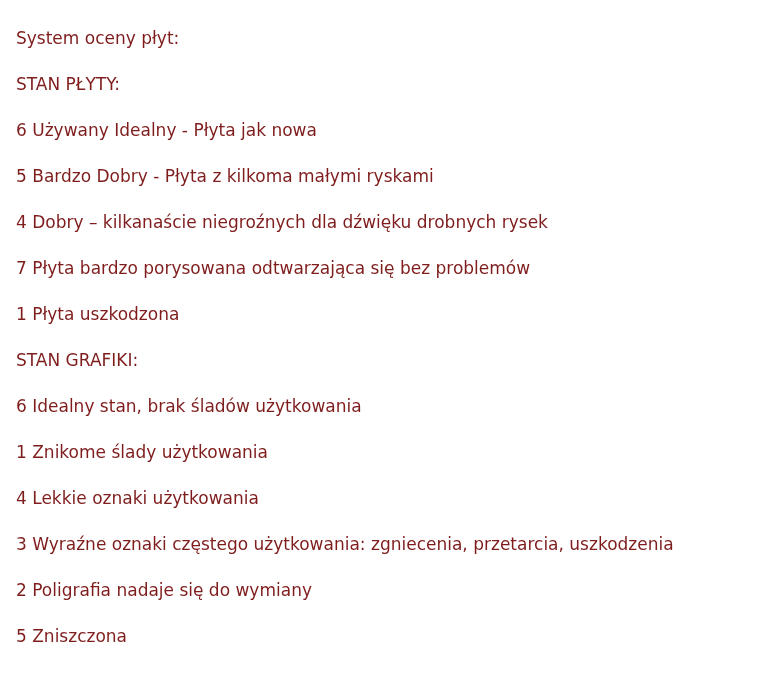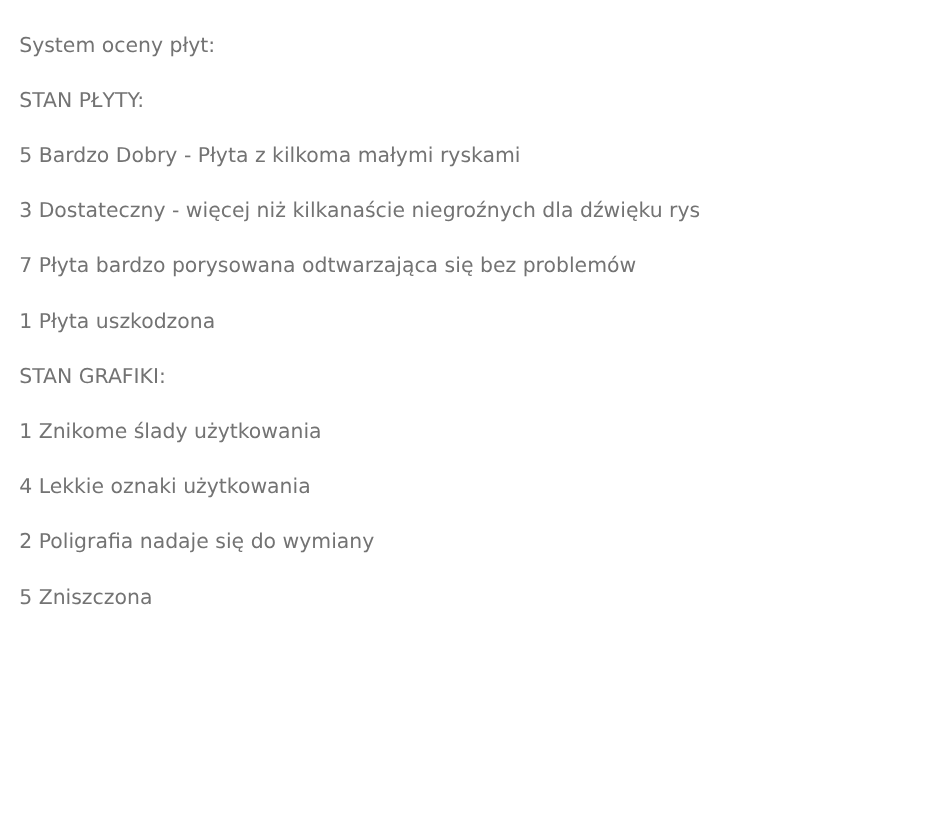--- a/index.html
+++ b/index.html
@@ -5,21 +5,21 @@
   html, body {
     margin: 0;
     padding: 0;
     background: #ffffff;
   }
   .doc {
     width: 783px;
     height: 699px;
     box-sizing: border-box;
     background: #ffffff;
-    color: #737373;
+    color: #7f1d1d;
     font-family: "DejaVu Sans", "Liberation Sans", sans-serif;
     font-size: 17px;
     padding: 28px 10px 0 16px;
     overflow: hidden;
   }
   .doc p {
     margin: 0 0 26px 0;
     line-height: 20px;
     white-space: nowrap;
   }
@@ -29,25 +29,28 @@
 </style>
 </head>
 <body>
 
 <div class="doc">
 
   <p>System oceny płyt:</p>
 
   <p class="heading">STAN PŁYTY:</p>
 
+  <p>6 Używany Idealny - Płyta jak nowa</p>
   <p>5 Bardzo Dobry - Płyta z kilkoma małymi ryskami</p>
-  <p>3 Dostateczny - więcej niż kilkanaście niegroźnych dla dźwięku rys</p>
+  <p>4 Dobry – kilkanaście niegroźnych dla dźwięku drobnych rysek</p>
   <p>7 Płyta bardzo porysowana odtwarzająca się bez problemów</p>
   <p>1 Płyta uszkodzona</p>
 
   <p class="heading">STAN GRAFIKI:</p>
 
+  <p>6 Idealny stan, brak śladów użytkowania</p>
   <p>1 Znikome ślady użytkowania</p>
   <p>4 Lekkie oznaki użytkowania</p>
+  <p>3 Wyraźne oznaki częstego użytkowania: zgniecenia, przetarcia, uszkodzenia</p>
   <p>2 Poligrafia nadaje się do wymiany</p>
   <p>5 Zniszczona</p>
 
 </div>
 
 </body></html>

